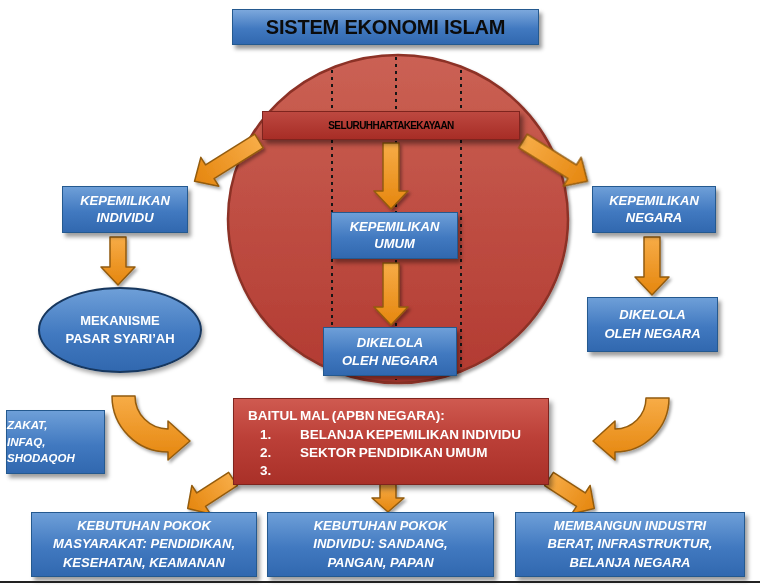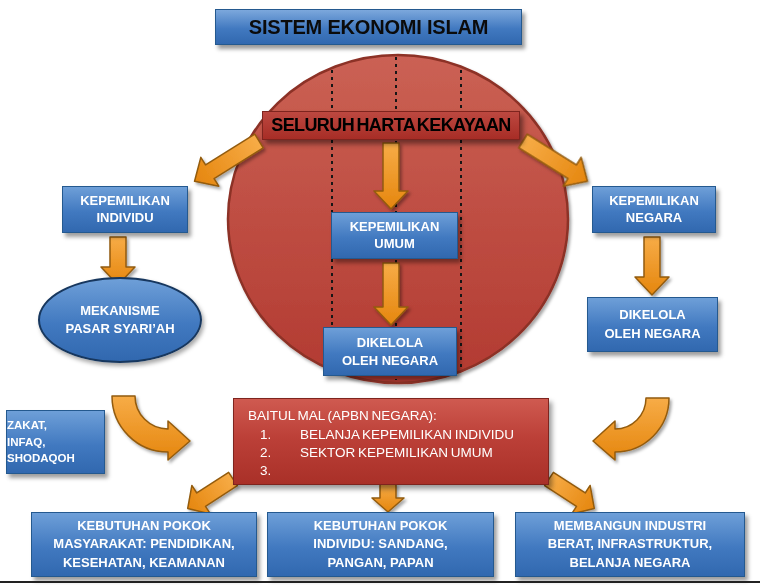--- a/index.html
+++ b/index.html
@@ -10,58 +10,59 @@
   .canvas svg{position:absolute;left:0;top:0;z-index:1;}
   .node,.title-box,.banner,.redbox,.ellipse-node,.bottom-rule{position:absolute;z-index:2;box-sizing:border-box;}
   .pre{white-space:pre-line;}
 
   .bluebox{
     display:flex;align-items:center;justify-content:center;text-align:center;
     color:#fff;font-weight:bold;
     background:linear-gradient(180deg,#6E9FD8 0%,#4179C0 55%,#3168AF 100%);
     border:1px solid #24598F;
     box-shadow:2.5px 3.5px 4px rgba(0,0,0,0.38);
+    font-style:italic;
   }
   .title-box{
-    left:215px;top:9px;width:307px;height:36px;
+    left:232px;top:9px;width:307px;height:36px;
     display:flex;align-items:center;justify-content:center;
     background:linear-gradient(180deg,#7CA8DC 0%,#4179C0 55%,#3168AF 100%);
     border:1px solid #24598F;box-shadow:3px 4px 4px rgba(0,0,0,0.4);
     color:#0b0b0b;font-weight:bold;font-size:20px;letter-spacing:-0.2px;
   }
   .banner{
     left:262px;top:111px;width:258px;height:29px;
     display:flex;align-items:center;justify-content:center;
     background:linear-gradient(180deg,#BD4840 0%,#A72D26 100%);
     border:1px solid #7E241E;box-shadow:3px 4px 5px rgba(0,0,0,0.45);
-    color:#000;font-weight:bold;font-size:18px;letter-spacing:-0.6px;word-spacing:-2px;
+    color:#000;font-weight:bold;font-size:10px;letter-spacing:-0.6px;word-spacing:-2px;
   }
   #n-individu{left:62px;top:186px;width:126px;height:47px;font-size:13px;line-height:1.3;}
   #n-negara{left:592px;top:186px;width:124px;height:47px;font-size:13px;line-height:1.3;}
   #n-umum{left:331px;top:212px;width:127px;height:47px;font-size:13px;line-height:1.3;}
   #n-dikelola-r{left:587px;top:297px;width:131px;height:55px;font-size:13px;line-height:1.45;}
   #n-dikelola-c{left:323px;top:327px;width:134px;height:49px;font-size:13px;line-height:1.35;}
   #n-zakat{left:6px;top:410px;width:99px;height:64px;font-size:11.5px;line-height:1.45;
            justify-content:flex-start;text-align:left;}
   #n-bottom1{left:31px;top:512px;width:226px;height:65px;font-size:13px;line-height:1.4;}
   #n-bottom2{left:267px;top:512px;width:227px;height:65px;font-size:13px;line-height:1.4;}
   #n-bottom3{left:515px;top:512px;width:230px;height:65px;font-size:13px;line-height:1.4;}
 
   .ellipse-node{
-    left:38px;top:277px;width:164px;height:86px;border-radius:50%;
+    left:38px;top:287px;width:164px;height:86px;border-radius:50%;
     display:flex;align-items:center;justify-content:center;text-align:center;
     background:linear-gradient(180deg,#6E9FD8 0%,#4179C0 55%,#3168AF 100%);
     border:2px solid #17375E;box-shadow:2px 3px 4px rgba(0,0,0,0.35);
     color:#fff;font-weight:bold;font-size:13px;line-height:1.4;
   }
   .redbox{
     left:233px;top:398px;width:316px;height:87px;
     background:linear-gradient(180deg,#CF5A50 0%,#BC4038 45%,#A93028 100%);
     border:1px solid #7E241E;box-shadow:3px 4px 5px rgba(0,0,0,0.4);
-    color:#fff;font-weight:normal;font-size:13.5px;
+    color:#fff;font-weight:bold;font-size:13.5px;
     padding:9px 12px 0 14px;word-spacing:-1px;
   }
   .rb-head{margin-bottom:4px;}
   .rb-item{display:flex;margin-top:3px;}
   .rb-num{width:40px;padding-left:12px;}
   .bottom-rule{left:0;top:581px;width:760px;height:2px;background:#222;}
 </style>
 </head>
 <body>
 
@@ -150,21 +151,21 @@
   </div>
 
   <div class="redbox">
     <div class="rb-head">BAITUL MAL (APBN NEGARA):</div>
     <div class="rb-item">
       <span class="rb-num">1.</span>
       <span>BELANJA KEPEMILIKAN INDIVIDU</span>
     </div>
     <div class="rb-item">
       <span class="rb-num">2.</span>
-      <span>SEKTOR KEPEMILIKAN UMUM</span>
+      <span>SEKTOR PENDIDIKAN UMUM</span>
     </div>
     <div class="rb-item">
       <span class="rb-num">3.</span>
     </div>
   </div>
 
   <div class="node bluebox" id="n-bottom1">
     <span class="pre">KEBUTUHAN POKOK
 MASYARAKAT: PENDIDIKAN,
 KESEHATAN, KEAMANAN</span>

